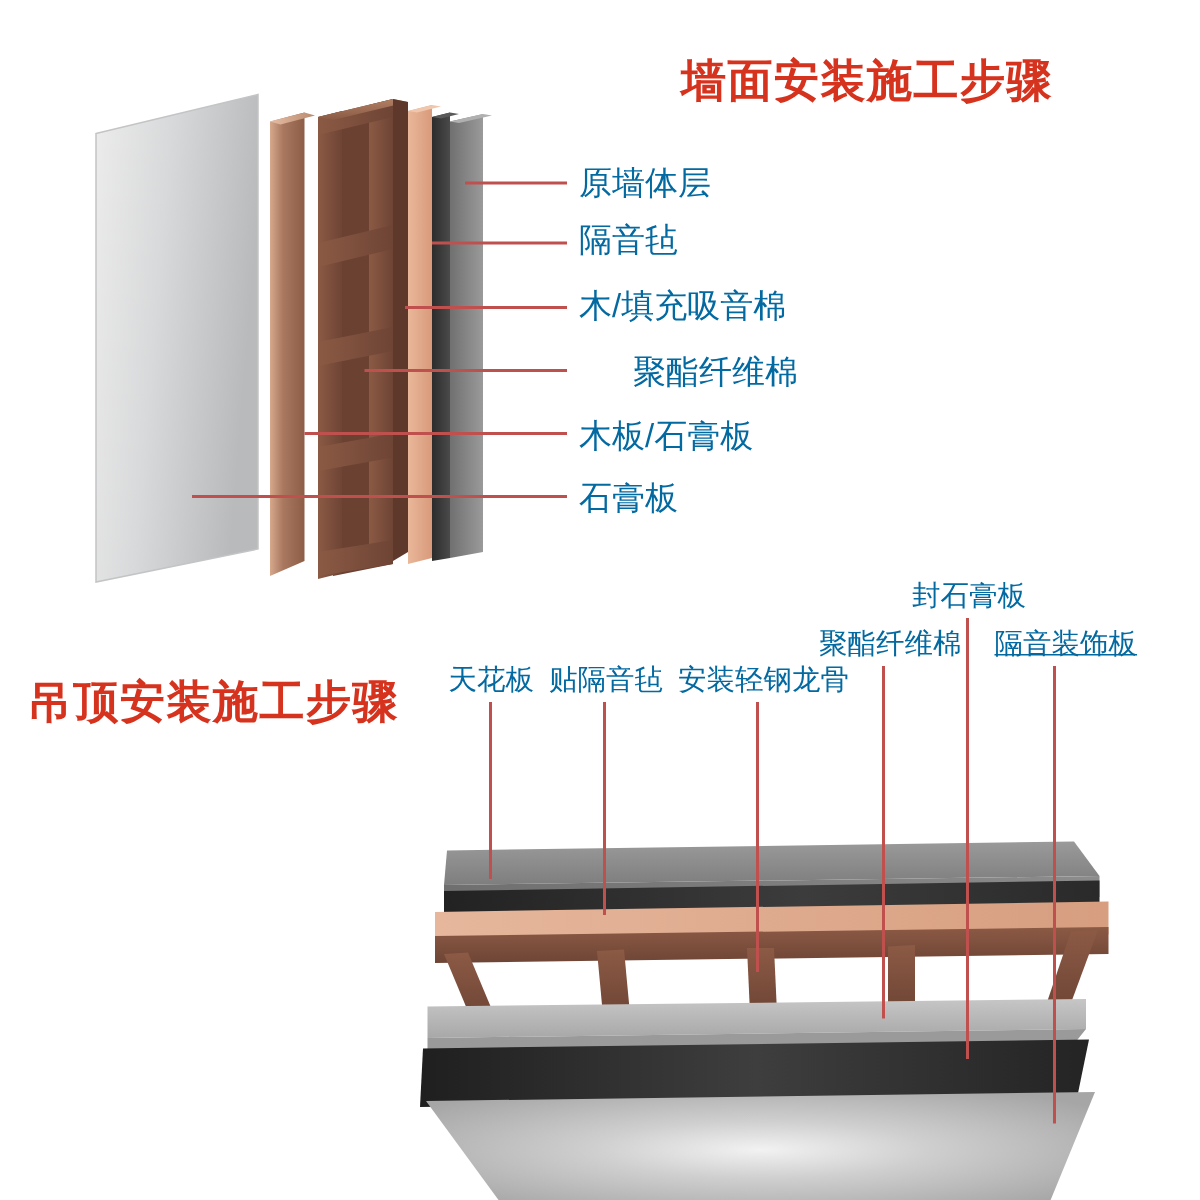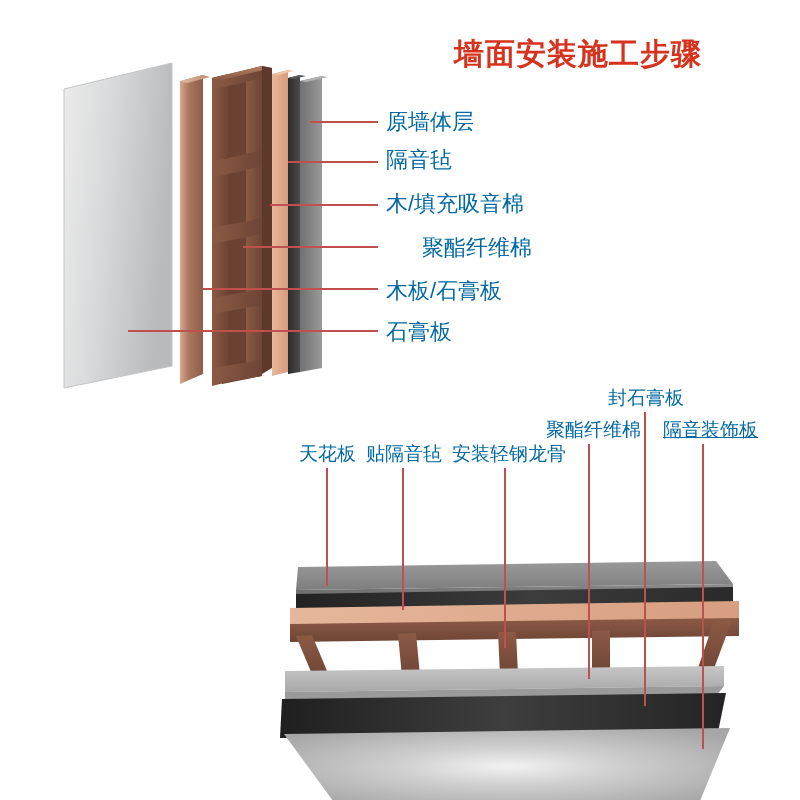--- a/index.html
+++ b/index.html
@@ -138,20 +138,21 @@
     <div class="lead-h" id="wl5" style="left: 128px; top: 314px; width: 250px;"></div>
   </div>
 
   <div class="lbl" id="wt0" style="left: 386px; top: 95px;">原墙体层</div>
   <div class="lbl" id="wt1" style="left: 386px; top: 133px;">隔音毡</div>
   <div class="lbl" id="wt2" style="left: 386px; top: 177px;">木/填充吸音棉</div>
   <div class="lbl" id="wt3" style="left: 386px; top: 221px; margin-left: 36px;">聚酯纤维棉</div>
   <div class="lbl" id="wt4" style="left: 386px; top: 264px;">木板/石膏板</div>
   <div class="lbl" id="wt5" style="left: 386px; top: 305px;">石膏板</div>
 
+  <div class="title" id="ceil-title">吊顶安装施工步骤</div>
 
   <svg width="800" height="800">
     <defs>
       <linearGradient id="cSlabTop" x1="0" y1="0" x2="0" y2="1">
         <stop offset="0%" stop-color="#9a9a9a"></stop>
         <stop offset="100%" stop-color="#7e7e7e"></stop>
       </linearGradient>
       <linearGradient id="cSlabSide" x1="0" y1="0" x2="1" y2="0">
         <stop offset="0%" stop-color="#6f6f6f"></stop>
         <stop offset="100%" stop-color="#8c8c8c"></stop>

